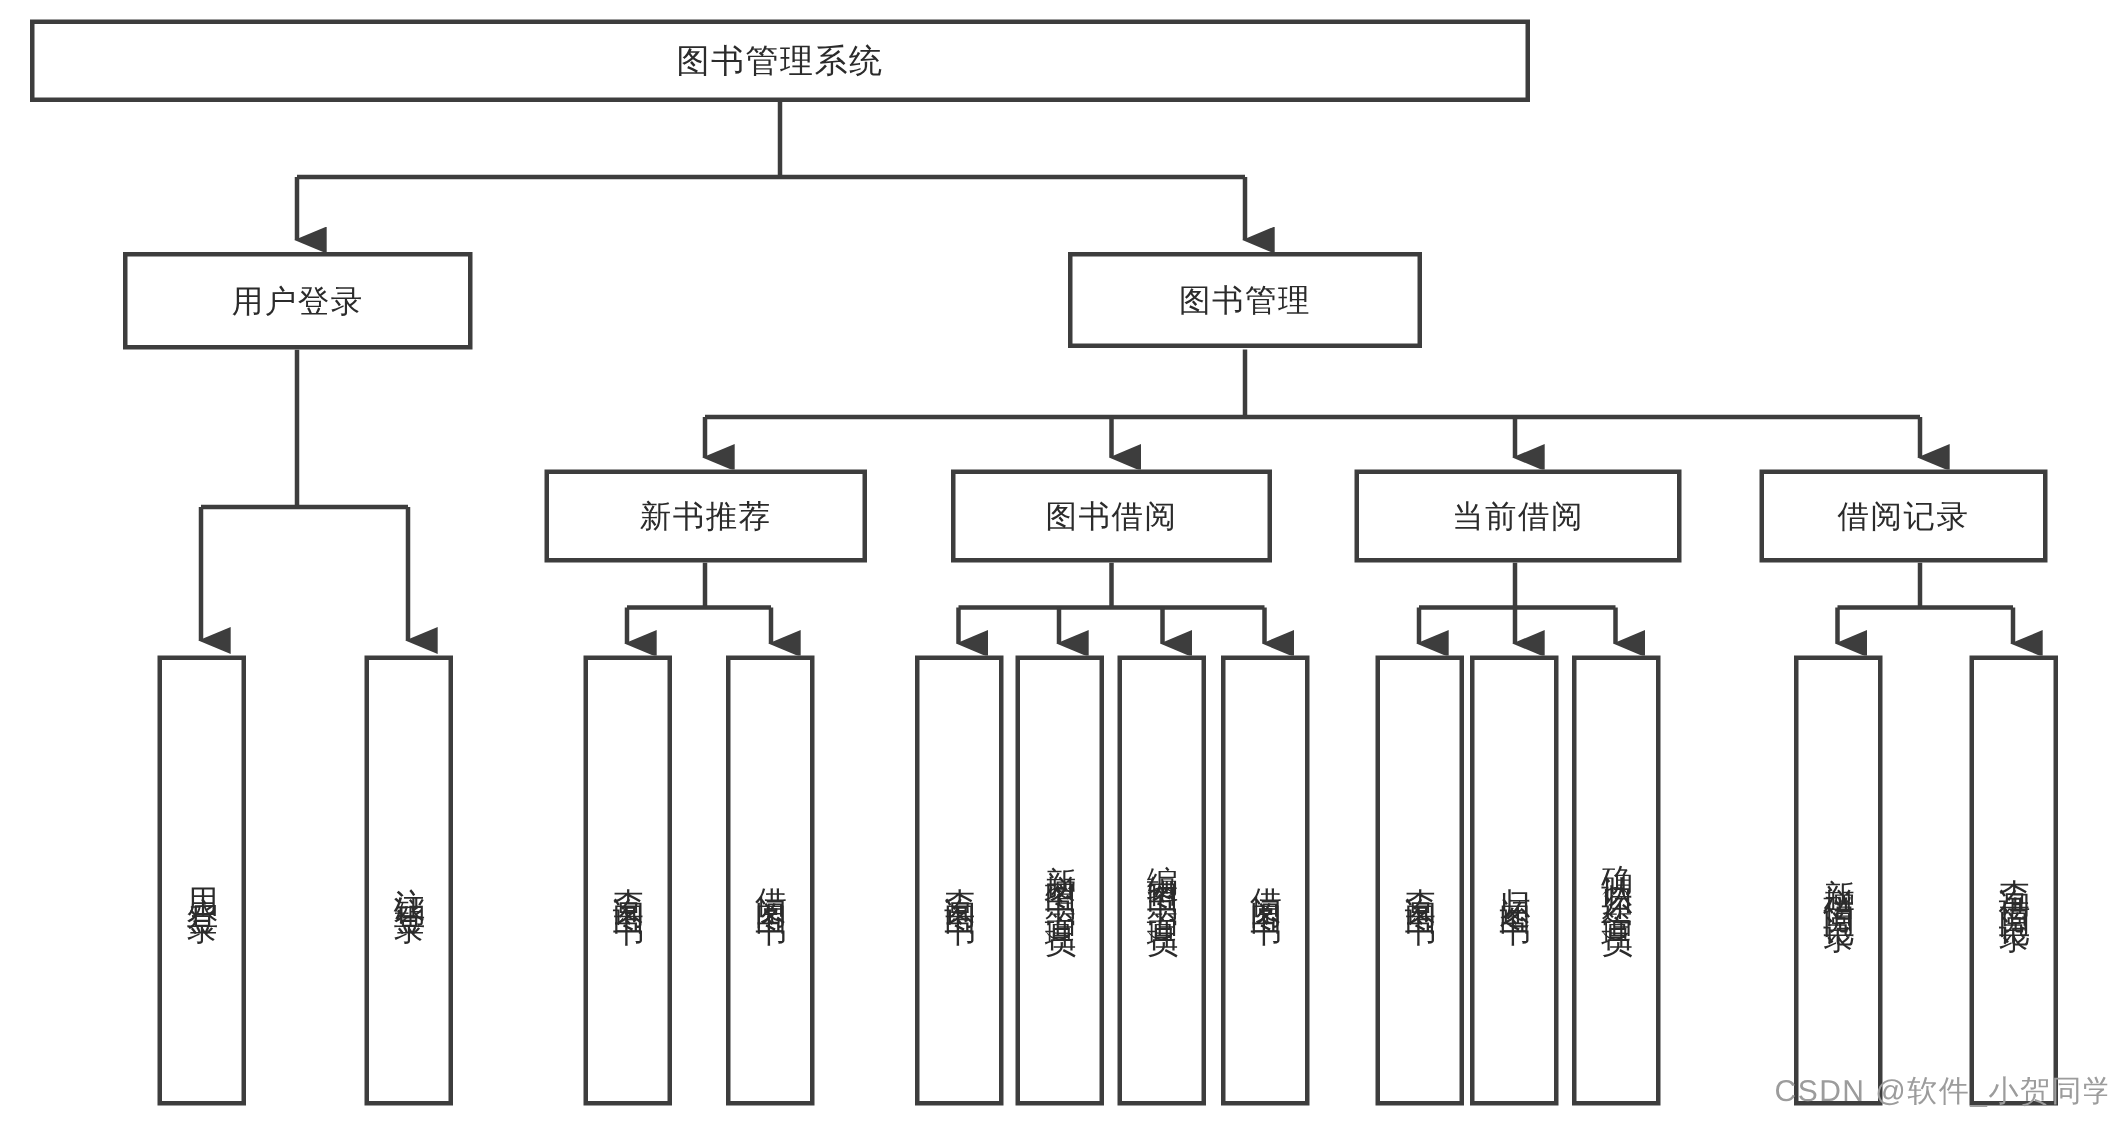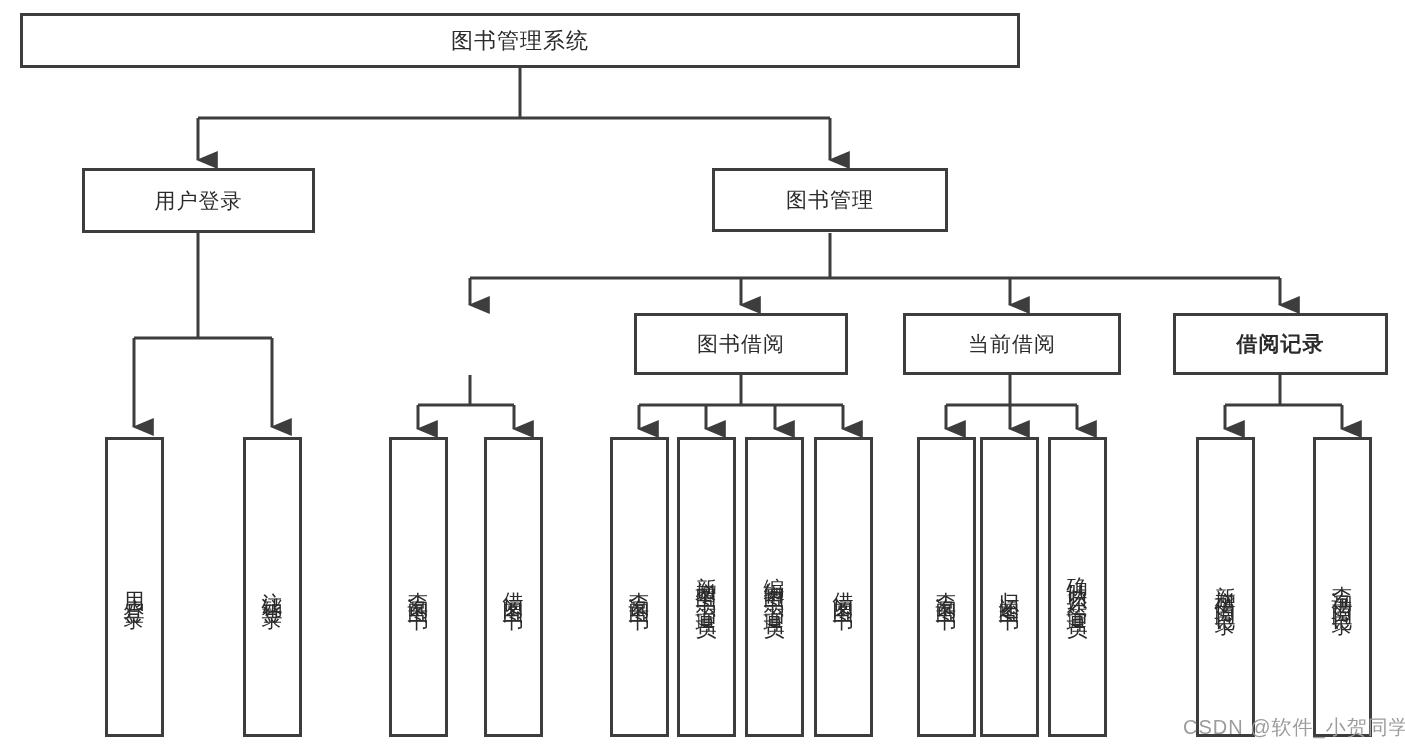--- a/index.html
+++ b/index.html
@@ -119,27 +119,30 @@
     <span class="label">图书管理系统</span>
   </div>
 
   <div class="node node-h" style="left:82px; top:168px; width:233px; height:65px;">
     <span class="label">用户登录</span>
   </div>
   <div class="node node-h" style="left:712px; top:168px; width:236px; height:64px;">
     <span class="label">图书管理</span>
   </div>
 
+  <div class="node node-h" style="left:363px; top:313px; width:215px; height:62px;">
+    <span class="label">新书推荐</span>
+  </div>
   <div class="node node-h" style="left:634px; top:313px; width:214px; height:62px;">
     <span class="label">图书借阅</span>
   </div>
   <div class="node node-h" style="left:903px; top:313px; width:218px; height:62px;">
     <span class="label">当前借阅</span>
   </div>
-  <div class="node node-h" style="left:1173px; top:313px; width:215px; height:62px;font-weight:bold;">
+  <div class="node node-h" style="left:1173px; top:313px; width:192px; height:62px;">
     <span class="label">借阅记录</span>
   </div>
 
   <div class="node node-v" style="left:105px; top:437px; width:59px; height:300px;">
     <span class="label">用户登录</span>
   </div>
   <div class="node node-v" style="left:243px; top:437px; width:59px; height:300px;">
     <span class="label">注销登录</span>
   </div>
 

